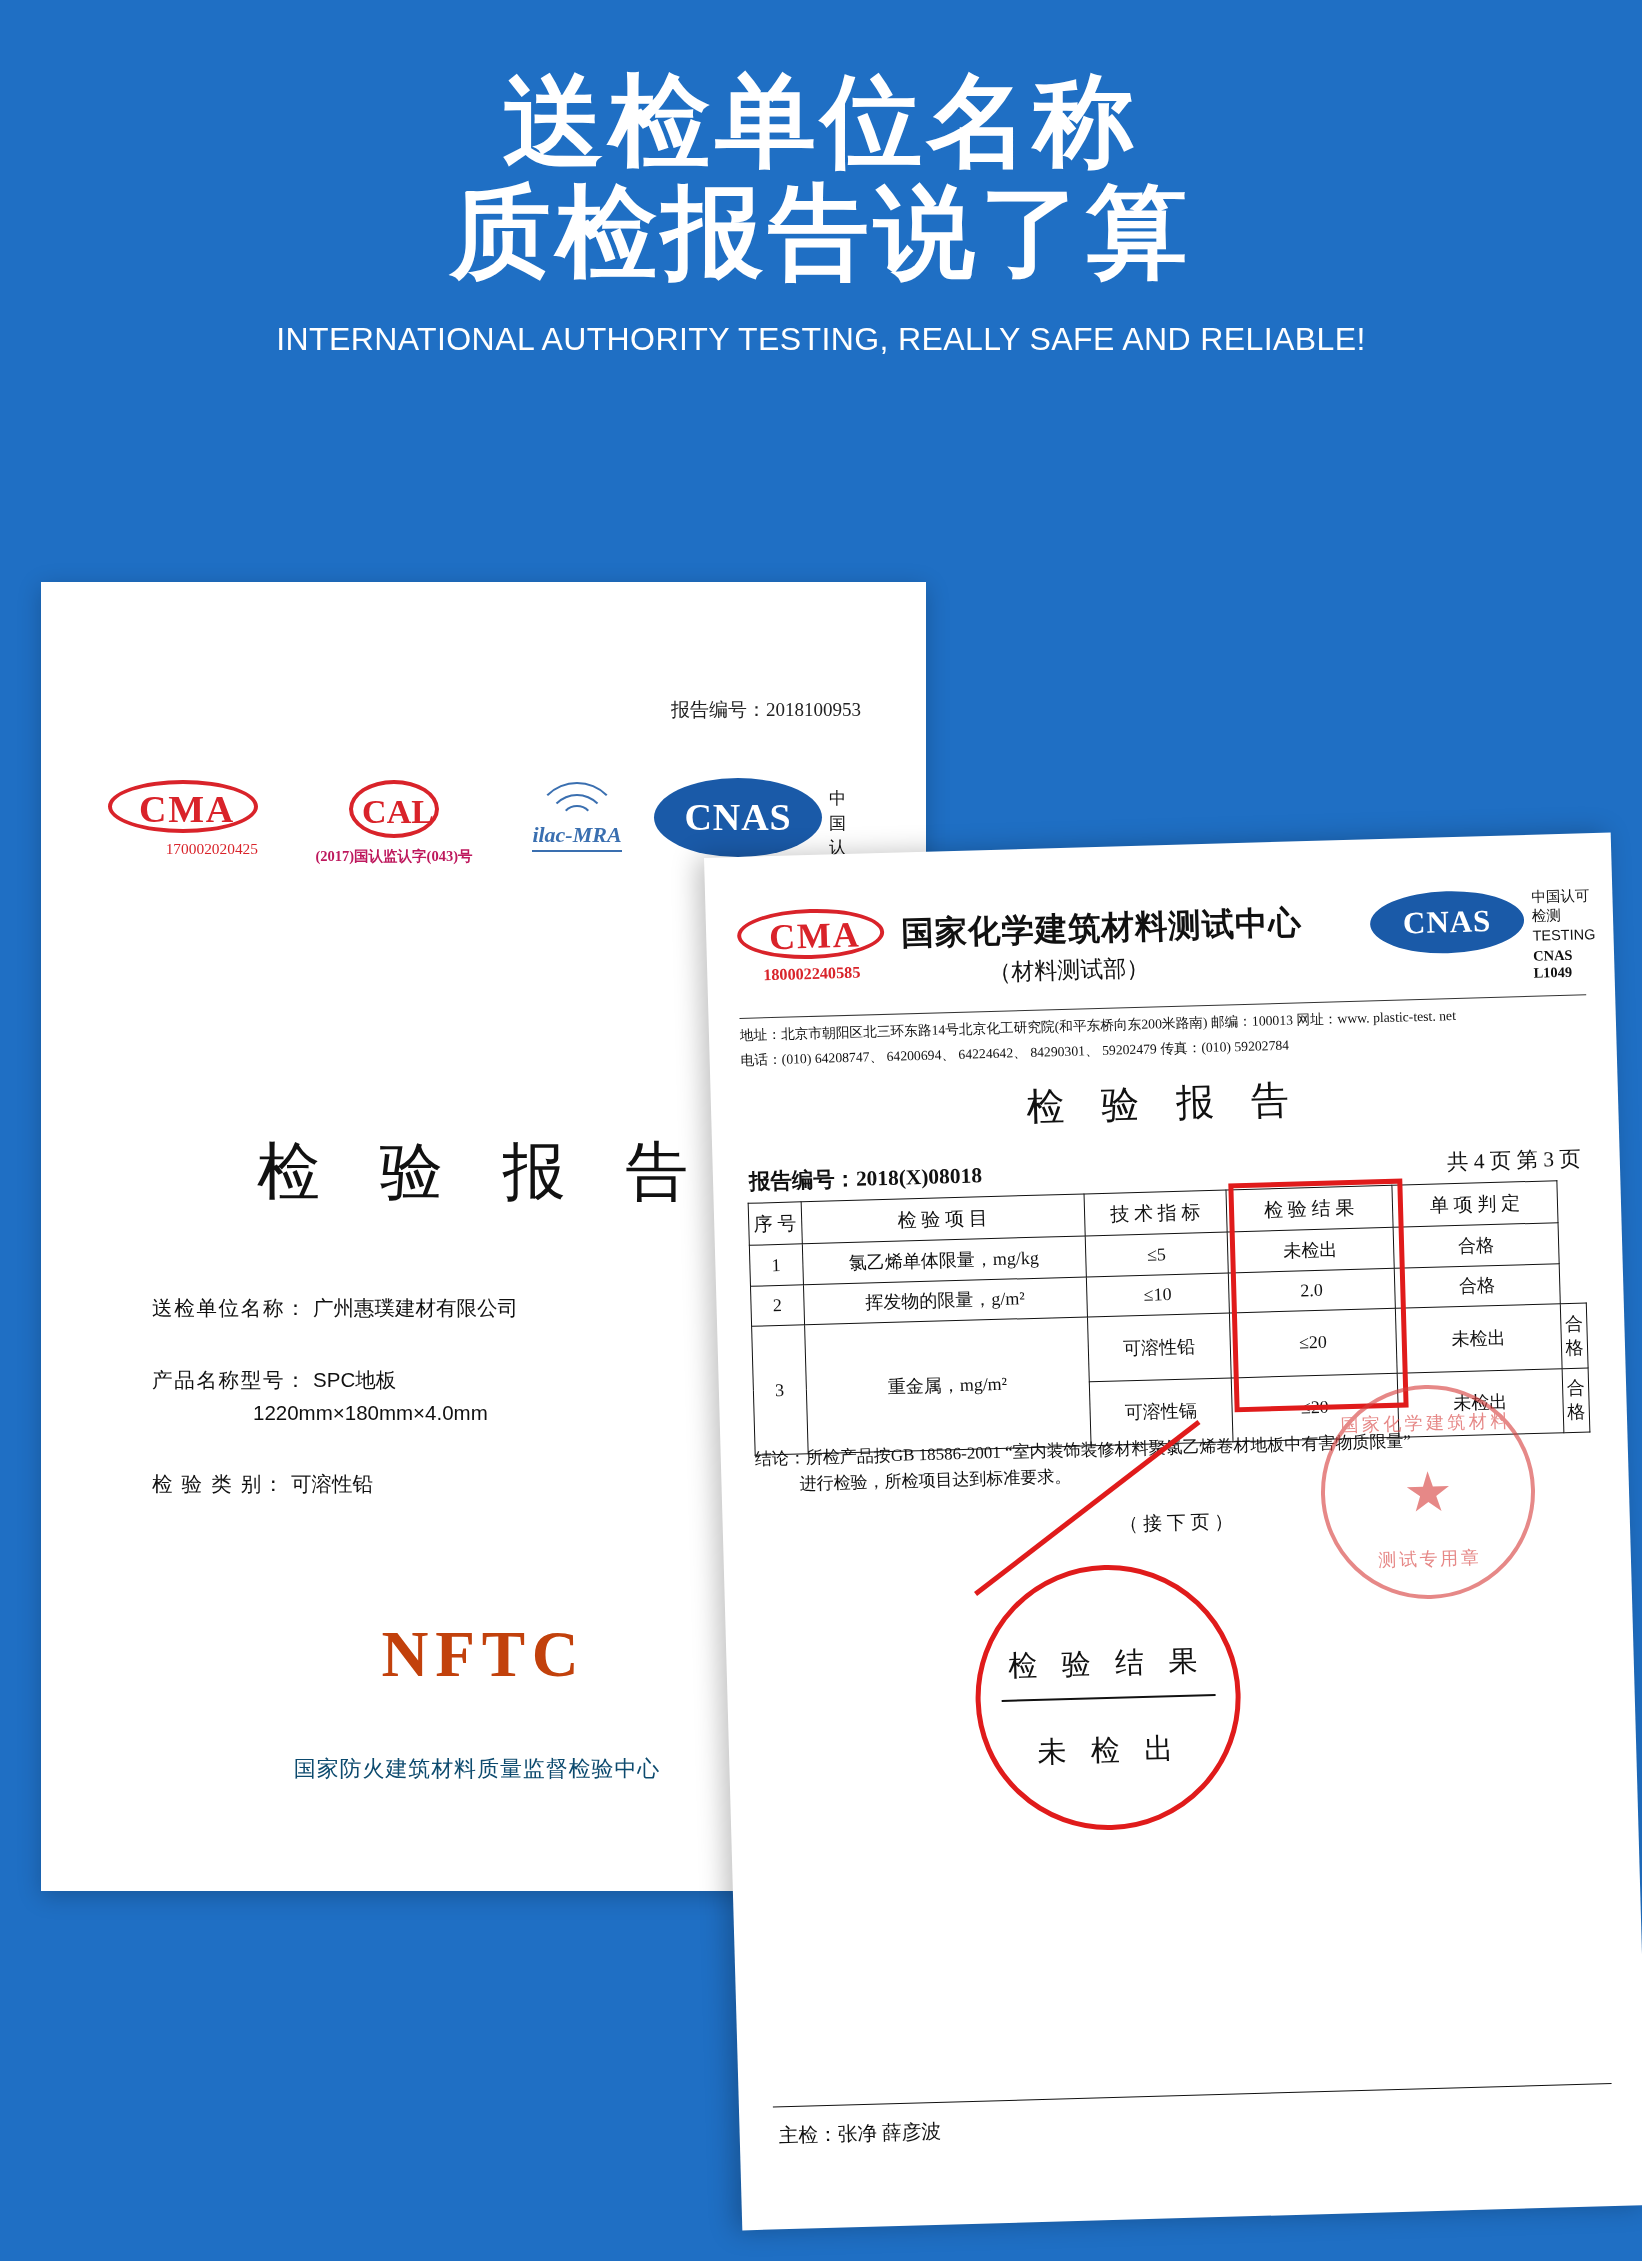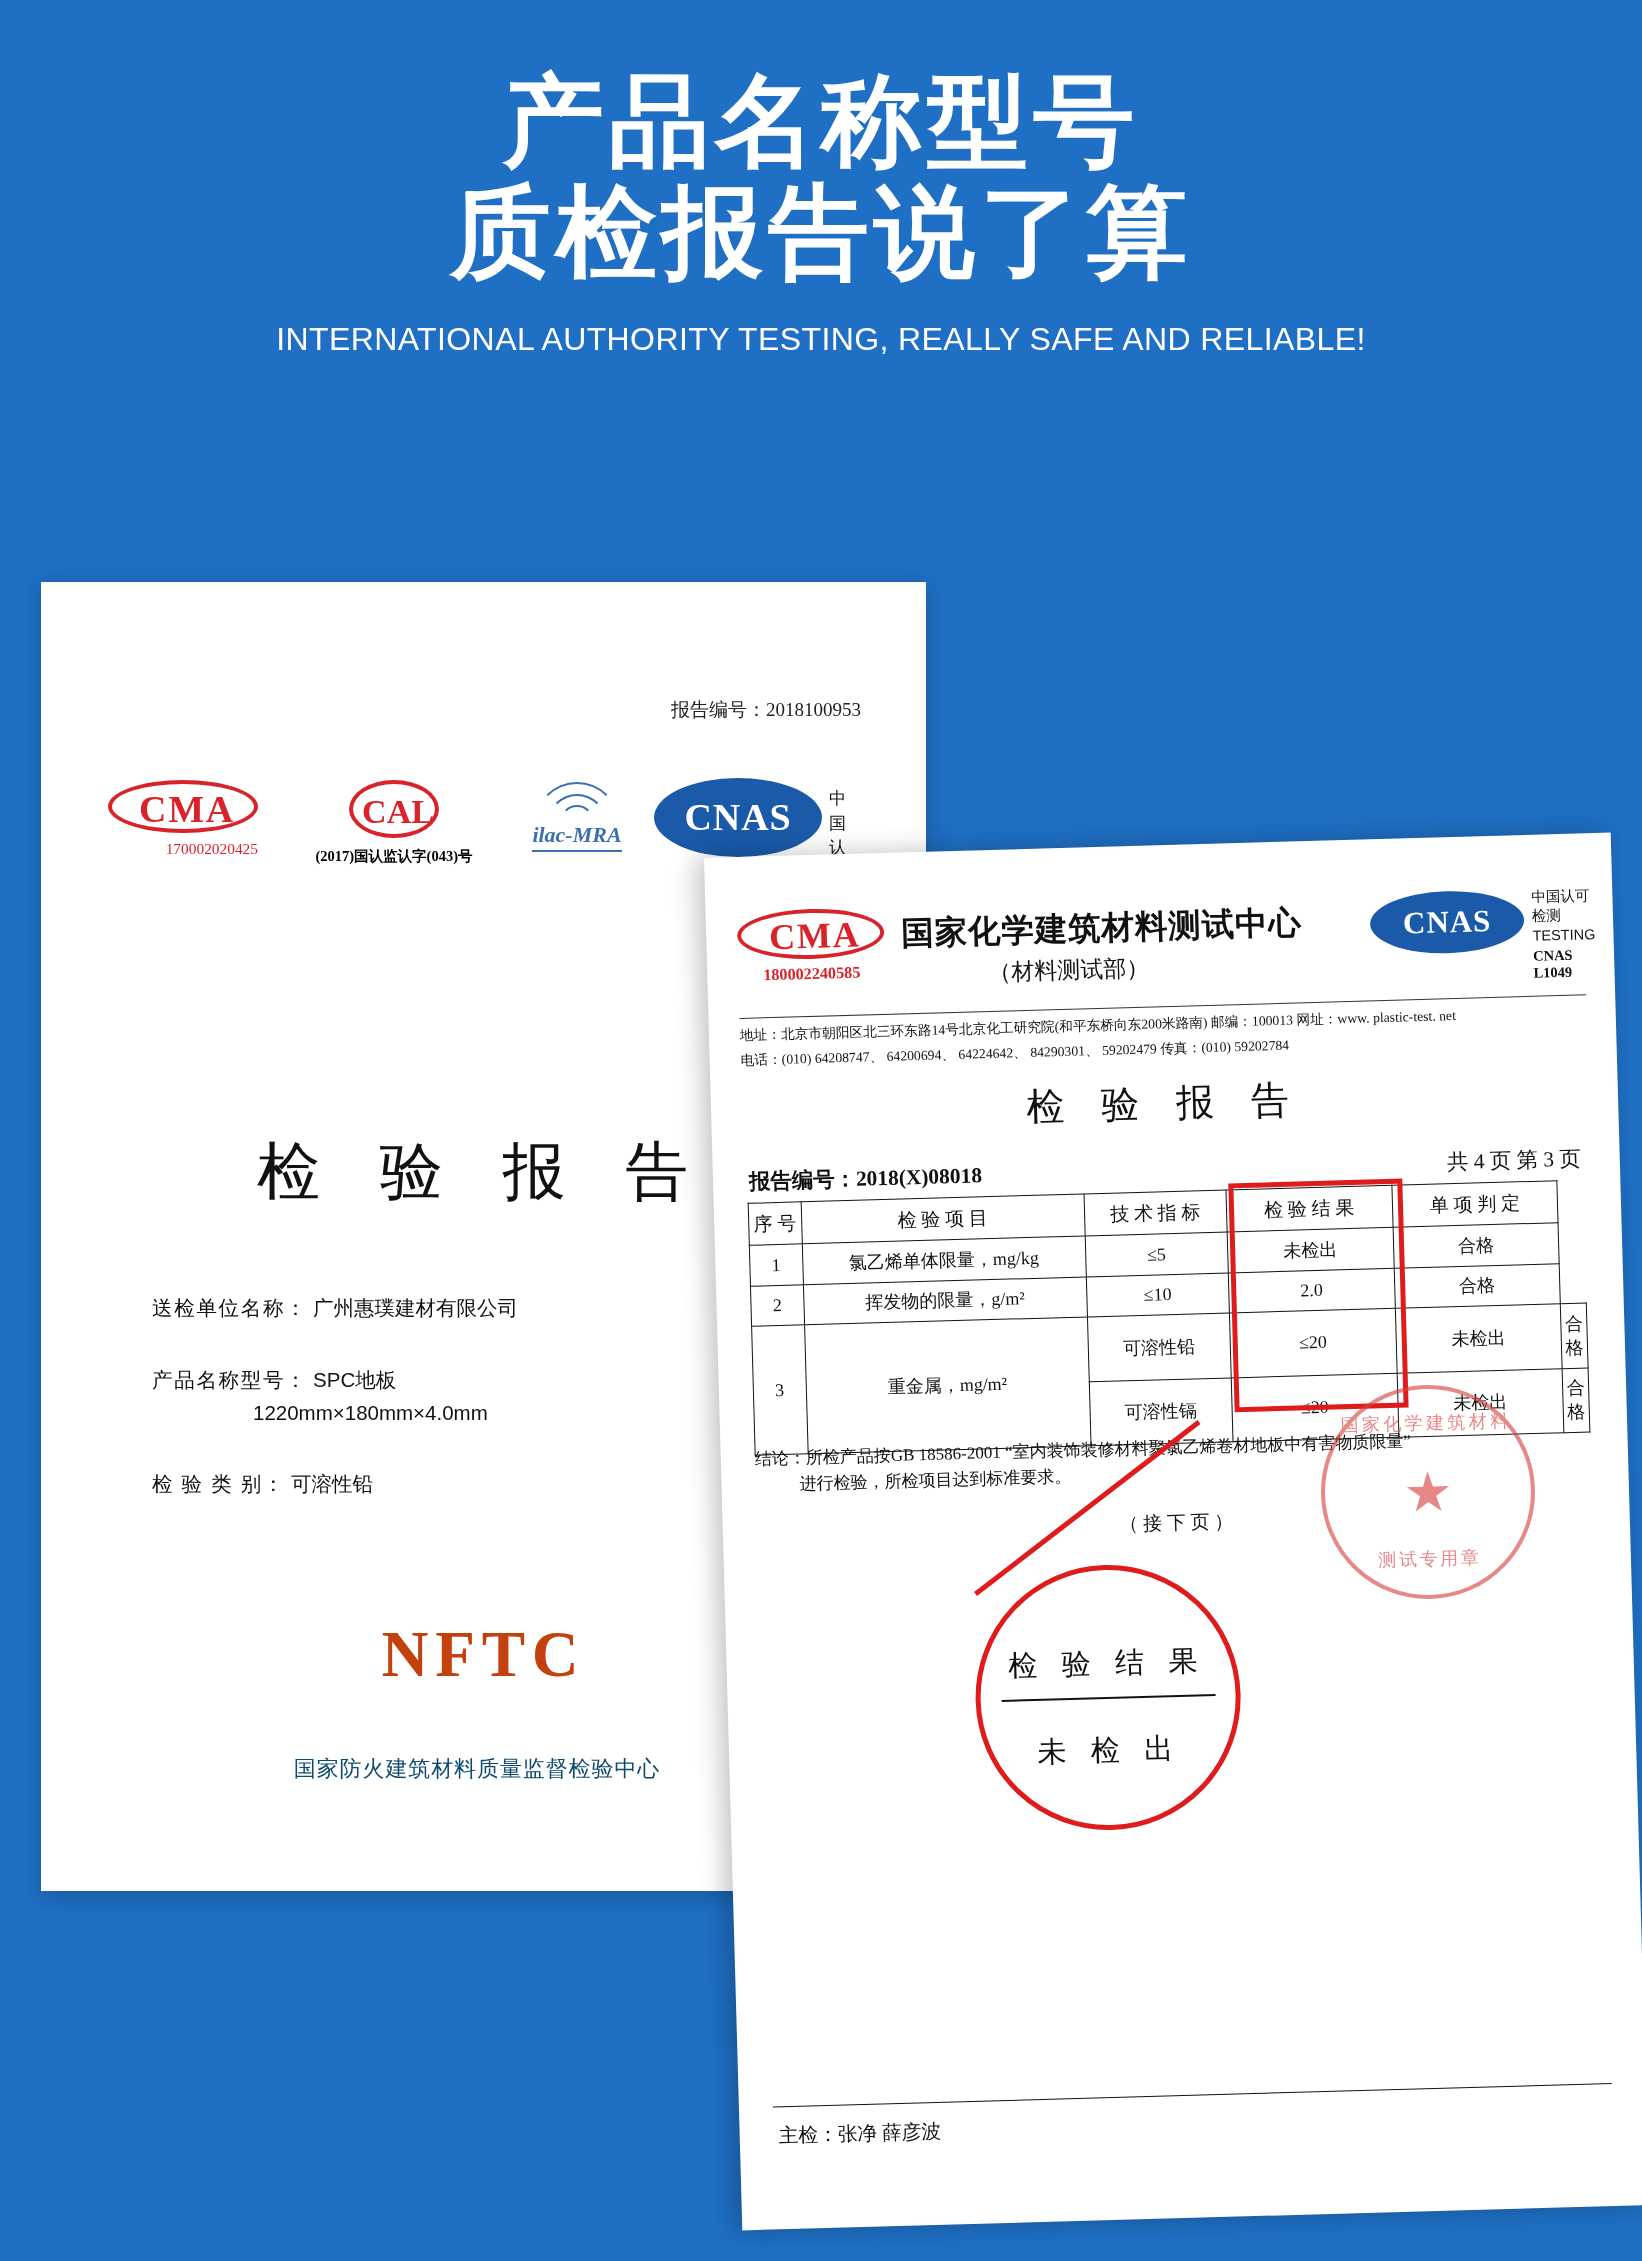--- a/index.html
+++ b/index.html
@@ -124,21 +124,21 @@
     width: 90px; height: 58px;
     line-height: 55px;
     text-align: center;
     color: #d9232a;
     font-size: 34px;
     font-weight: bold;
     font-family: "Liberation Serif", serif;
   }
   .cal-sub {
     margin-top: 8.6px;
-    color: #000000;
+    color: #be185d;
     font-size: 14.5px;
     text-align: center;
     width: 188px;
     font-weight: bold;
     font-family: "Liberation Serif", serif;
   }
   
   .ilac {
     position: absolute;
     left: 409px; top: 3.4px;
@@ -432,21 +432,21 @@
   .cf-inspector {
     position: absolute; left: 39px; top: 1266px;
     font-size: 19.7px; color: #111;
     font-family: "Liberation Serif", serif;
   }
 </style>
 </head>
 <body>
 
 <div class="header">
-  <div class="head-line1">产品名称型号</div>
+  <div class="head-line1">送检单位名称</div>
   <div class="head-line2">质检报告说了算</div>
   <div class="head-line4">INTERNATIONAL AUTHORITY TESTING, REALLY SAFE AND RELIABLE!</div>
 </div>
 
 <div class="cert-back">
 
   <div class="cert-back-report-no">报告编号：2018100953</div>
 
   <div class="logos-row">
 

